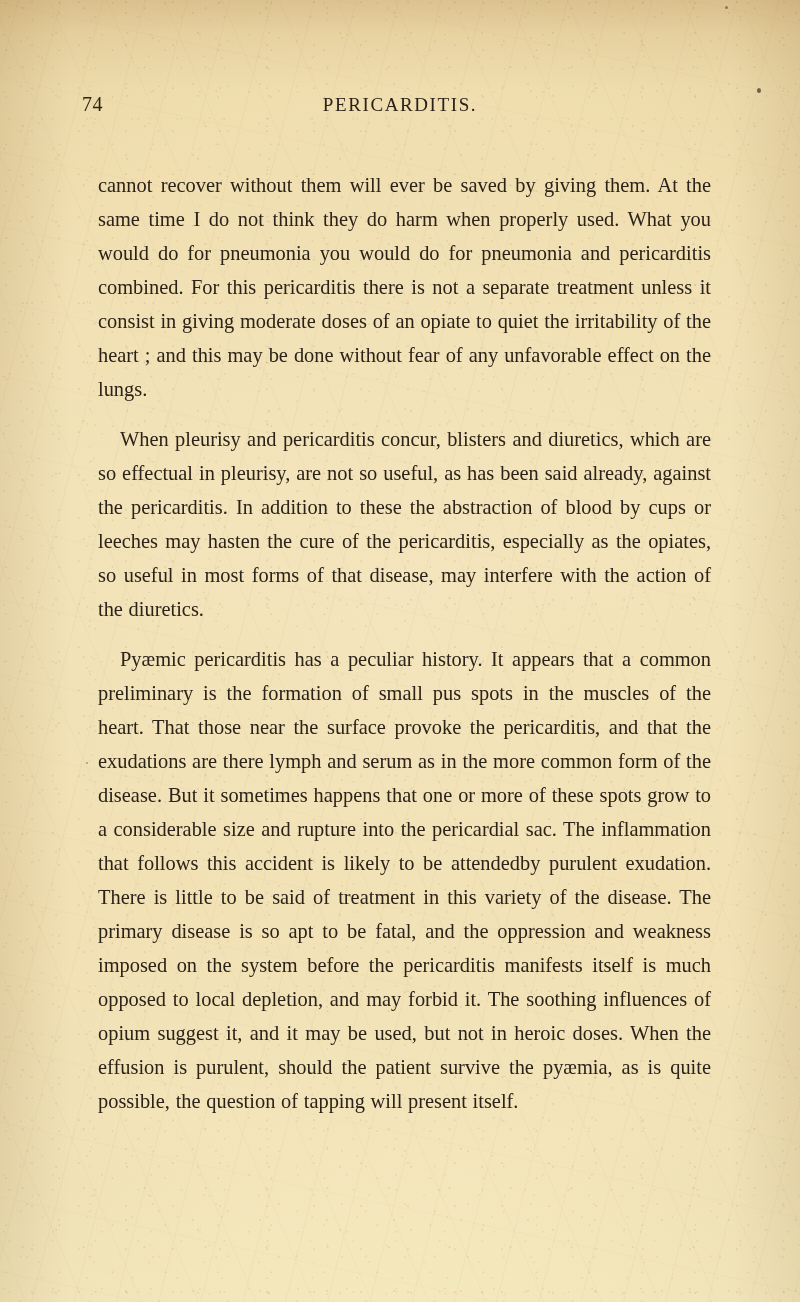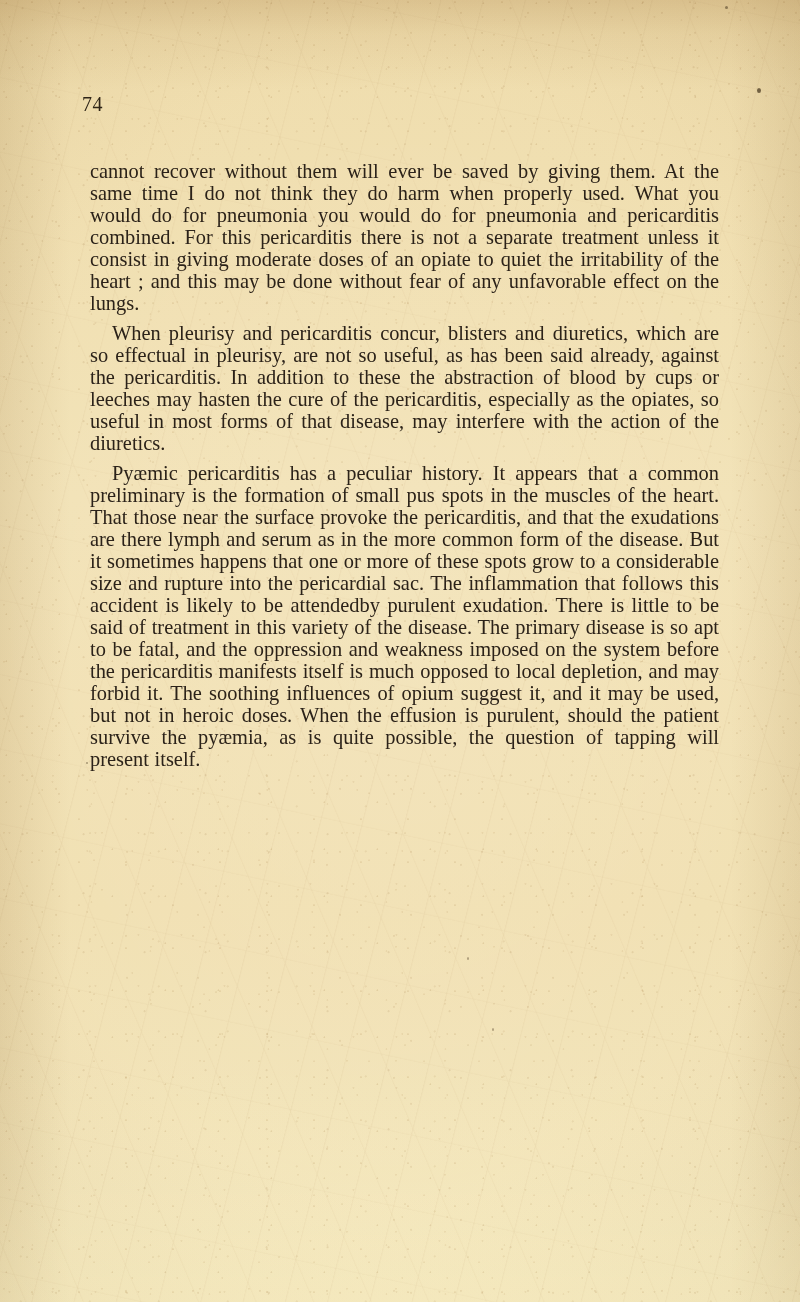--- a/index.html
+++ b/index.html
@@ -131,23 +131,23 @@
 
   
   .body {
     position: absolute;
     left: 82px;
     top: 152px;
     width: 645px;
   }
 
   .para {
-    margin: 8px;
+    margin: 16px;
     font-size: 20.4px;
-    line-height: 22px;
+    line-height: 34px;
     text-align: justify;
     text-align-last: left;
     color: #2b2219;
     word-spacing: 0.6px;
     hyphens: none;
   }
   .para.indent {
     text-indent: 22px;
   }
   .para.last {
@@ -167,20 +167,21 @@
   <div class="fibres"></div>
 
   <div class="speck" style="left:757px; top:88px; width:4px; height:5px; opacity:0.75;"></div>
   <div class="speck" style="left:725px; top:6px; width:3px; height:3px; opacity:0.55;"></div>
   <div class="speck" style="left:86px; top:762px; width:2px; height:2px; opacity:0.45;"></div>
   <div class="speck" style="left:467px; top:957px; width:2px; height:3px; opacity:0.40;"></div>
   <div class="speck" style="left:492px; top:1028px; width:2px; height:3px; opacity:0.40;"></div>
 
   <div class="running-head">
     <span class="folio">74</span>
+    <span class="head-title">PERICARDITIS.</span>
   </div>
 
   <div class="body">
     <p class="para">cannot recover without them will ever be saved by giving them. At the same time I do not think they do harm when properly used. What you would do for pneumonia you would do for pneumonia and pericarditis combined. For this pericarditis there is not a separate treatment unless it consist in giving moderate doses of an opiate to quiet the irritability of the heart ; and this may be done without fear of any unfavorable effect on the lungs.</p>
     <p class="para indent">When pleurisy and pericarditis concur, blisters and diuretics, which are so effectual in pleurisy, are not so useful, as has been said already, against the pericarditis. In addition to these the abstraction of blood by cups or leeches may hasten the cure of the pericarditis, especially as the opiates, so useful in most forms of that disease, may interfere with the action of the diuretics.</p>
     <p class="para indent">Pyæmic pericarditis has a peculiar history. It appears that a common preliminary is the formation of small pus spots in the muscles of the heart. That those near the surface provoke the pericarditis, and that the exudations are there lymph and serum as in the more common form of the disease. But it sometimes happens that one or more of these spots grow to a considerable size and rupture into the pericardial sac. The inflammation that follows this accident is likely to be attendedby purulent exudation. There is little to be said of treatment in this variety of the disease. The primary disease is so apt to be fatal, and the oppression and weakness imposed on the system before the pericarditis manifests itself is much opposed to local depletion, and may forbid it. The soothing influences of opium suggest it, and it may be used, but not in heroic doses. When the effusion is purulent, should the patient survive the pyæmia, as is quite possible, the question of tapping will present itself.</p>
   </div>
 
 </div>
 

